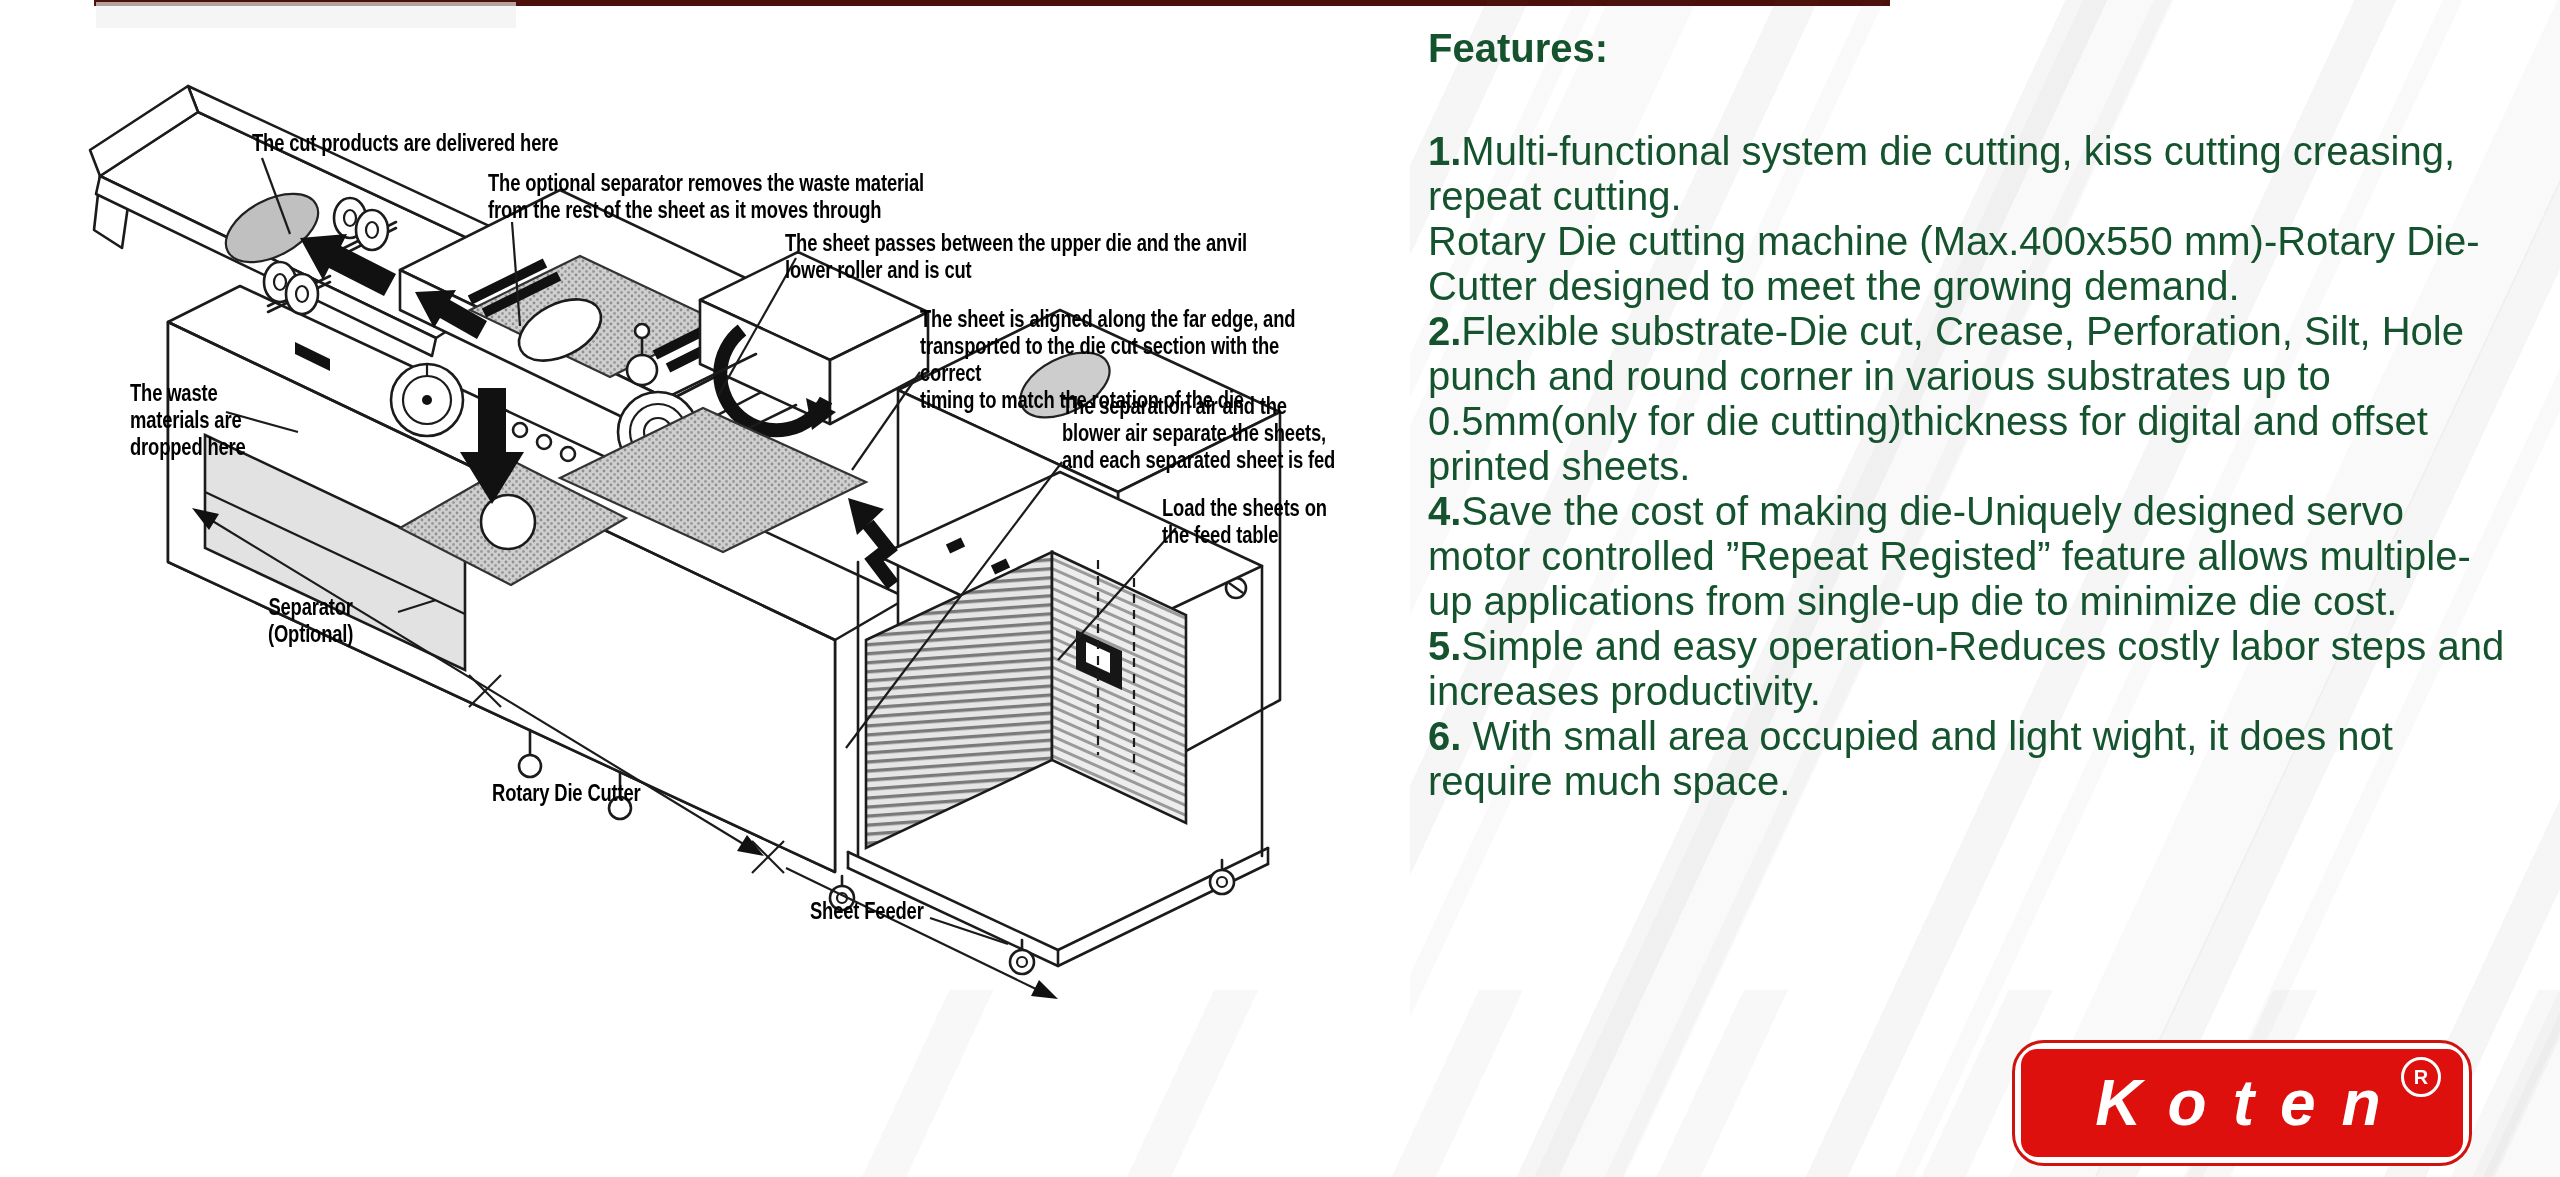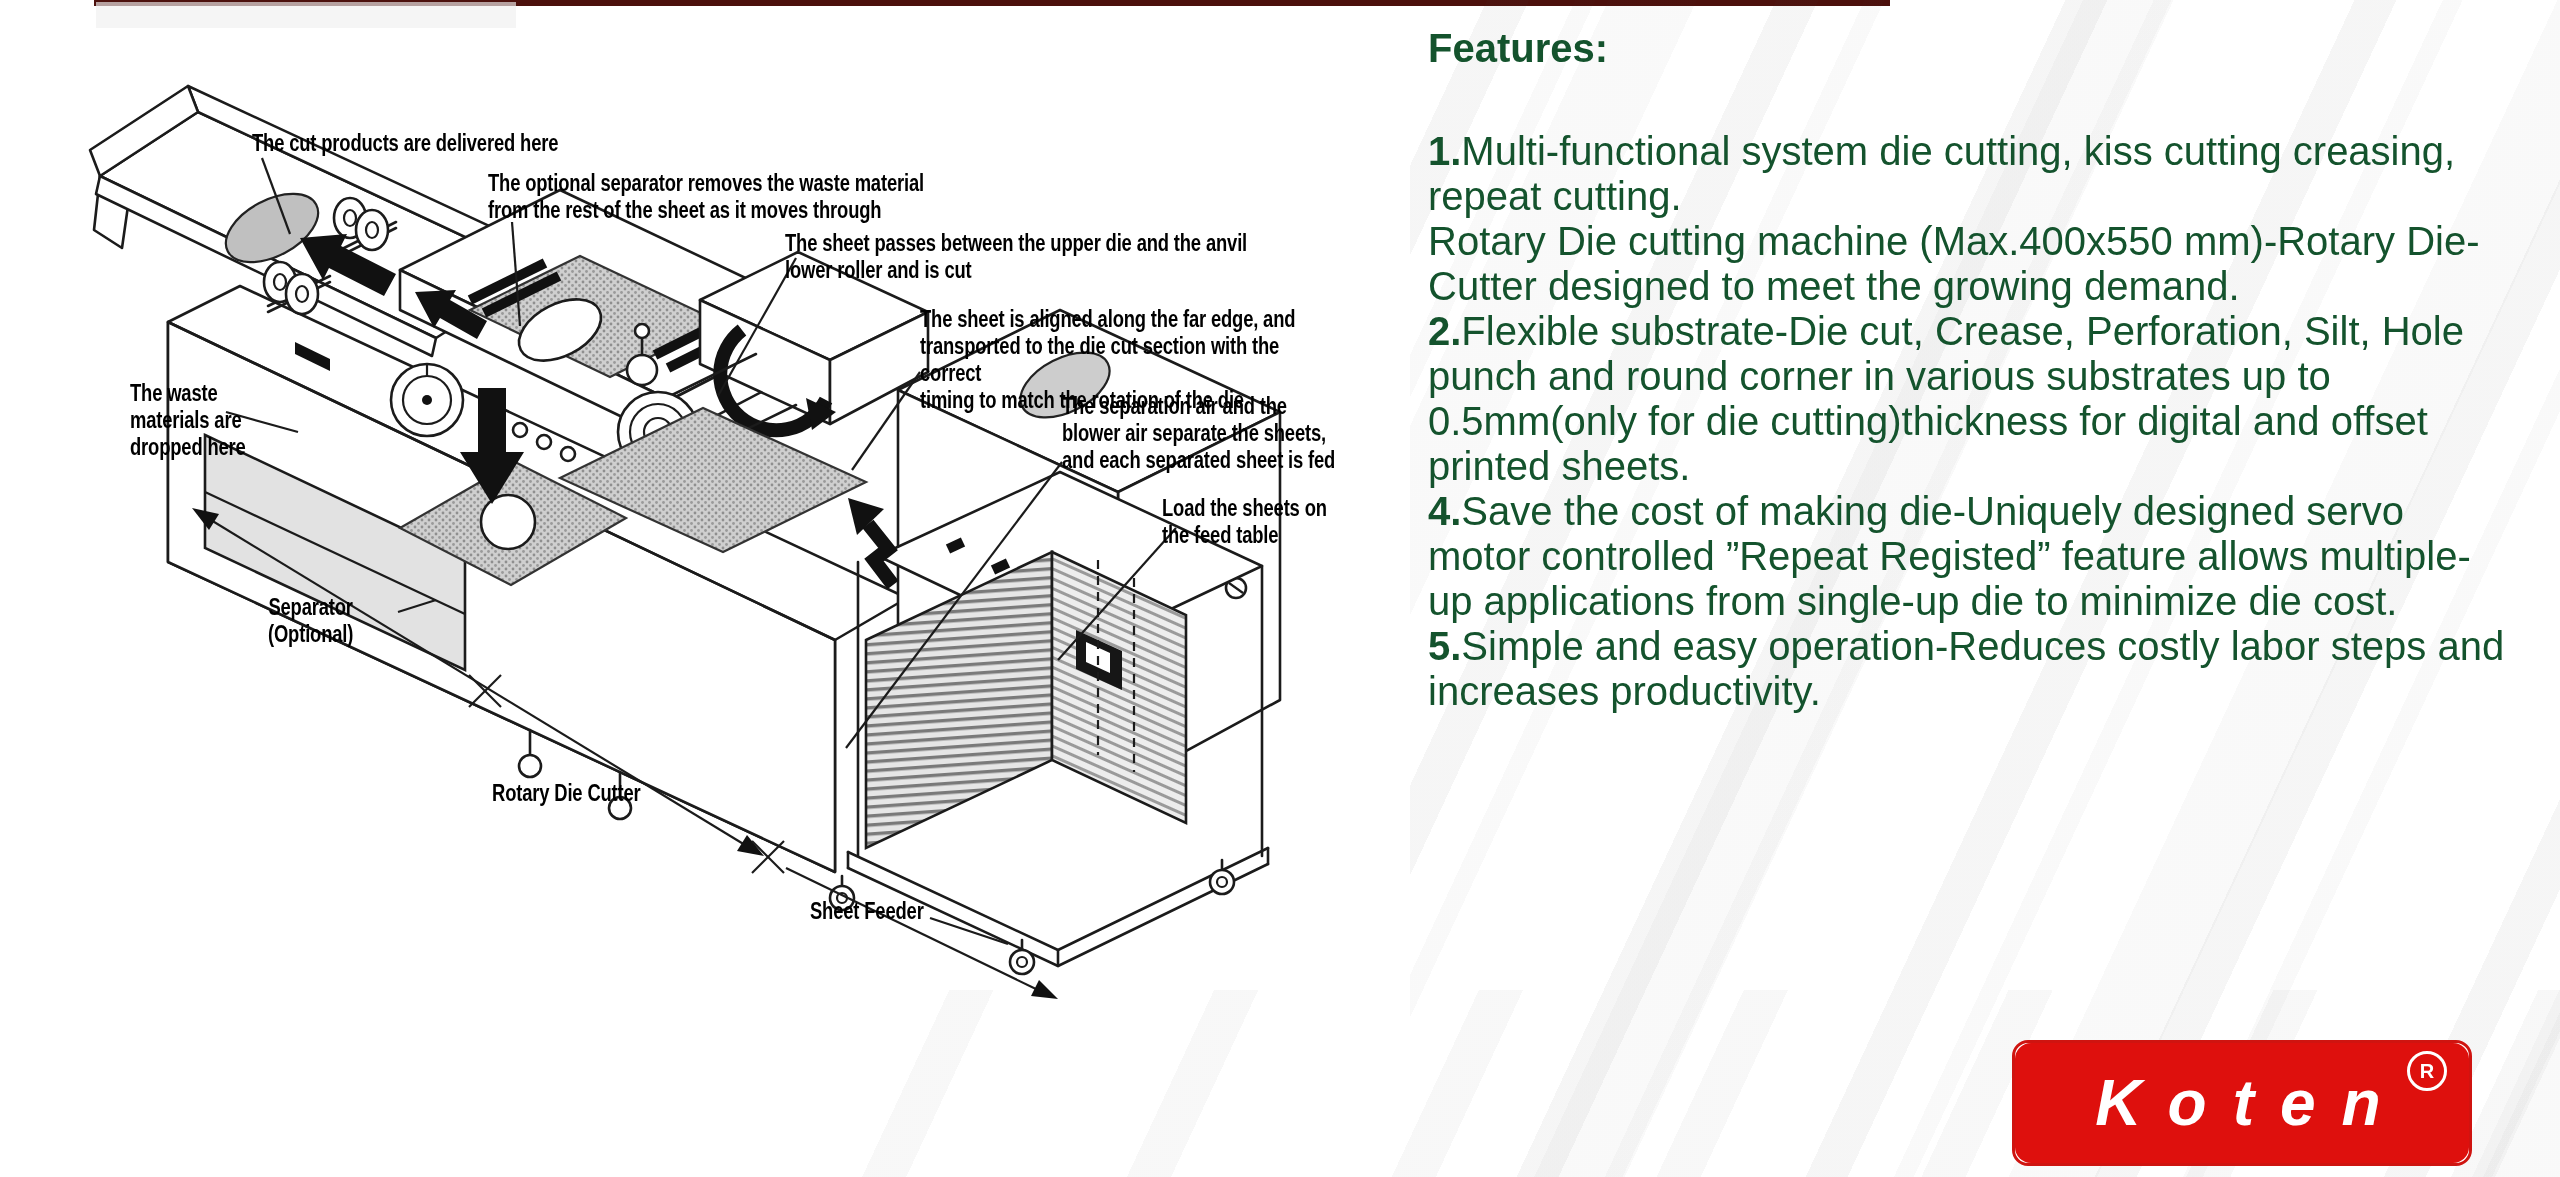--- a/index.html
+++ b/index.html
@@ -32,21 +32,21 @@
     white-space:pre-line;transform:scaleX(.8);transform-origin:0 0;letter-spacing:-0.2px;
   }
   .dlabel.center{text-align:center;}
   .features{position:absolute;left:1428px;top:26px;width:1078px;color:#14532d;}
   .features-title{font-size:40px;font-weight:bold;margin:0 0 58px 0;}
   .feat{font-size:40px;line-height:45px;}
   .fnum{font-weight:bold;}
   .ftext{white-space:pre-line;}
   .logo{
     position:absolute;left:2012px;top:1040px;width:460px;height:126px;
-    border:3px solid #cf1410;border-radius:16px;background:#fff;box-sizing:border-box;
+    border:3px solid #cf1410;border-radius:32px;background:#fff;box-sizing:border-box;padding:6px;
   }
   .logo-inner{
     width:100%;height:100%;background:#de100d;border-radius:16px;position:relative;
     display:flex;align-items:center;justify-content:center;box-sizing:border-box;
   }
   .logo-text{
     color:#fff;font-size:64px;font-weight:bold;font-style:italic;
     letter-spacing:26px;padding-left:18px;line-height:1;
   }
   .logo-reg{
@@ -258,20 +258,21 @@
   <div class="dlabel" style="left:810px;top:898px;">Sheet Feeder</div>
 </div>
 
 <div class="features">
   <h2 class="features-title">Features:</h2>
   <div class="feat"><span class="fnum">1.</span><span class="ftext">Multi-functional system die cutting, kiss cutting creasing, repeat cutting.
 Rotary Die cutting machine (Max.400x550 mm)-Rotary Die-Cutter designed to meet the growing demand.</span></div>
   <div class="feat"><span class="fnum">2.</span><span class="ftext">Flexible substrate-Die cut, Crease, Perforation, Silt, Hole punch and round corner in various substrates up to 0.5mm(only for die cutting)thickness for digital and offset printed sheets.</span></div>
   <div class="feat"><span class="fnum">4.</span><span class="ftext">Save the cost of making die-Uniquely designed servo motor controlled ”Repeat Registed” feature allows multiple-up applications from single-up die to minimize die cost.</span></div>
   <div class="feat"><span class="fnum">5.</span><span class="ftext">Simple and easy operation-Reduces costly labor steps and increases productivity.</span></div>
+  <div class="feat"><span class="fnum">6.</span><span class="ftext"> With small area occupied and light wight, it does not require much space.</span></div>
 </div>
 
 <div class="logo">
   <div class="logo-inner">
     <span class="logo-text">Koten</span>
     <span class="logo-reg">R</span>
   </div>
 </div>
 
 </body></html>

